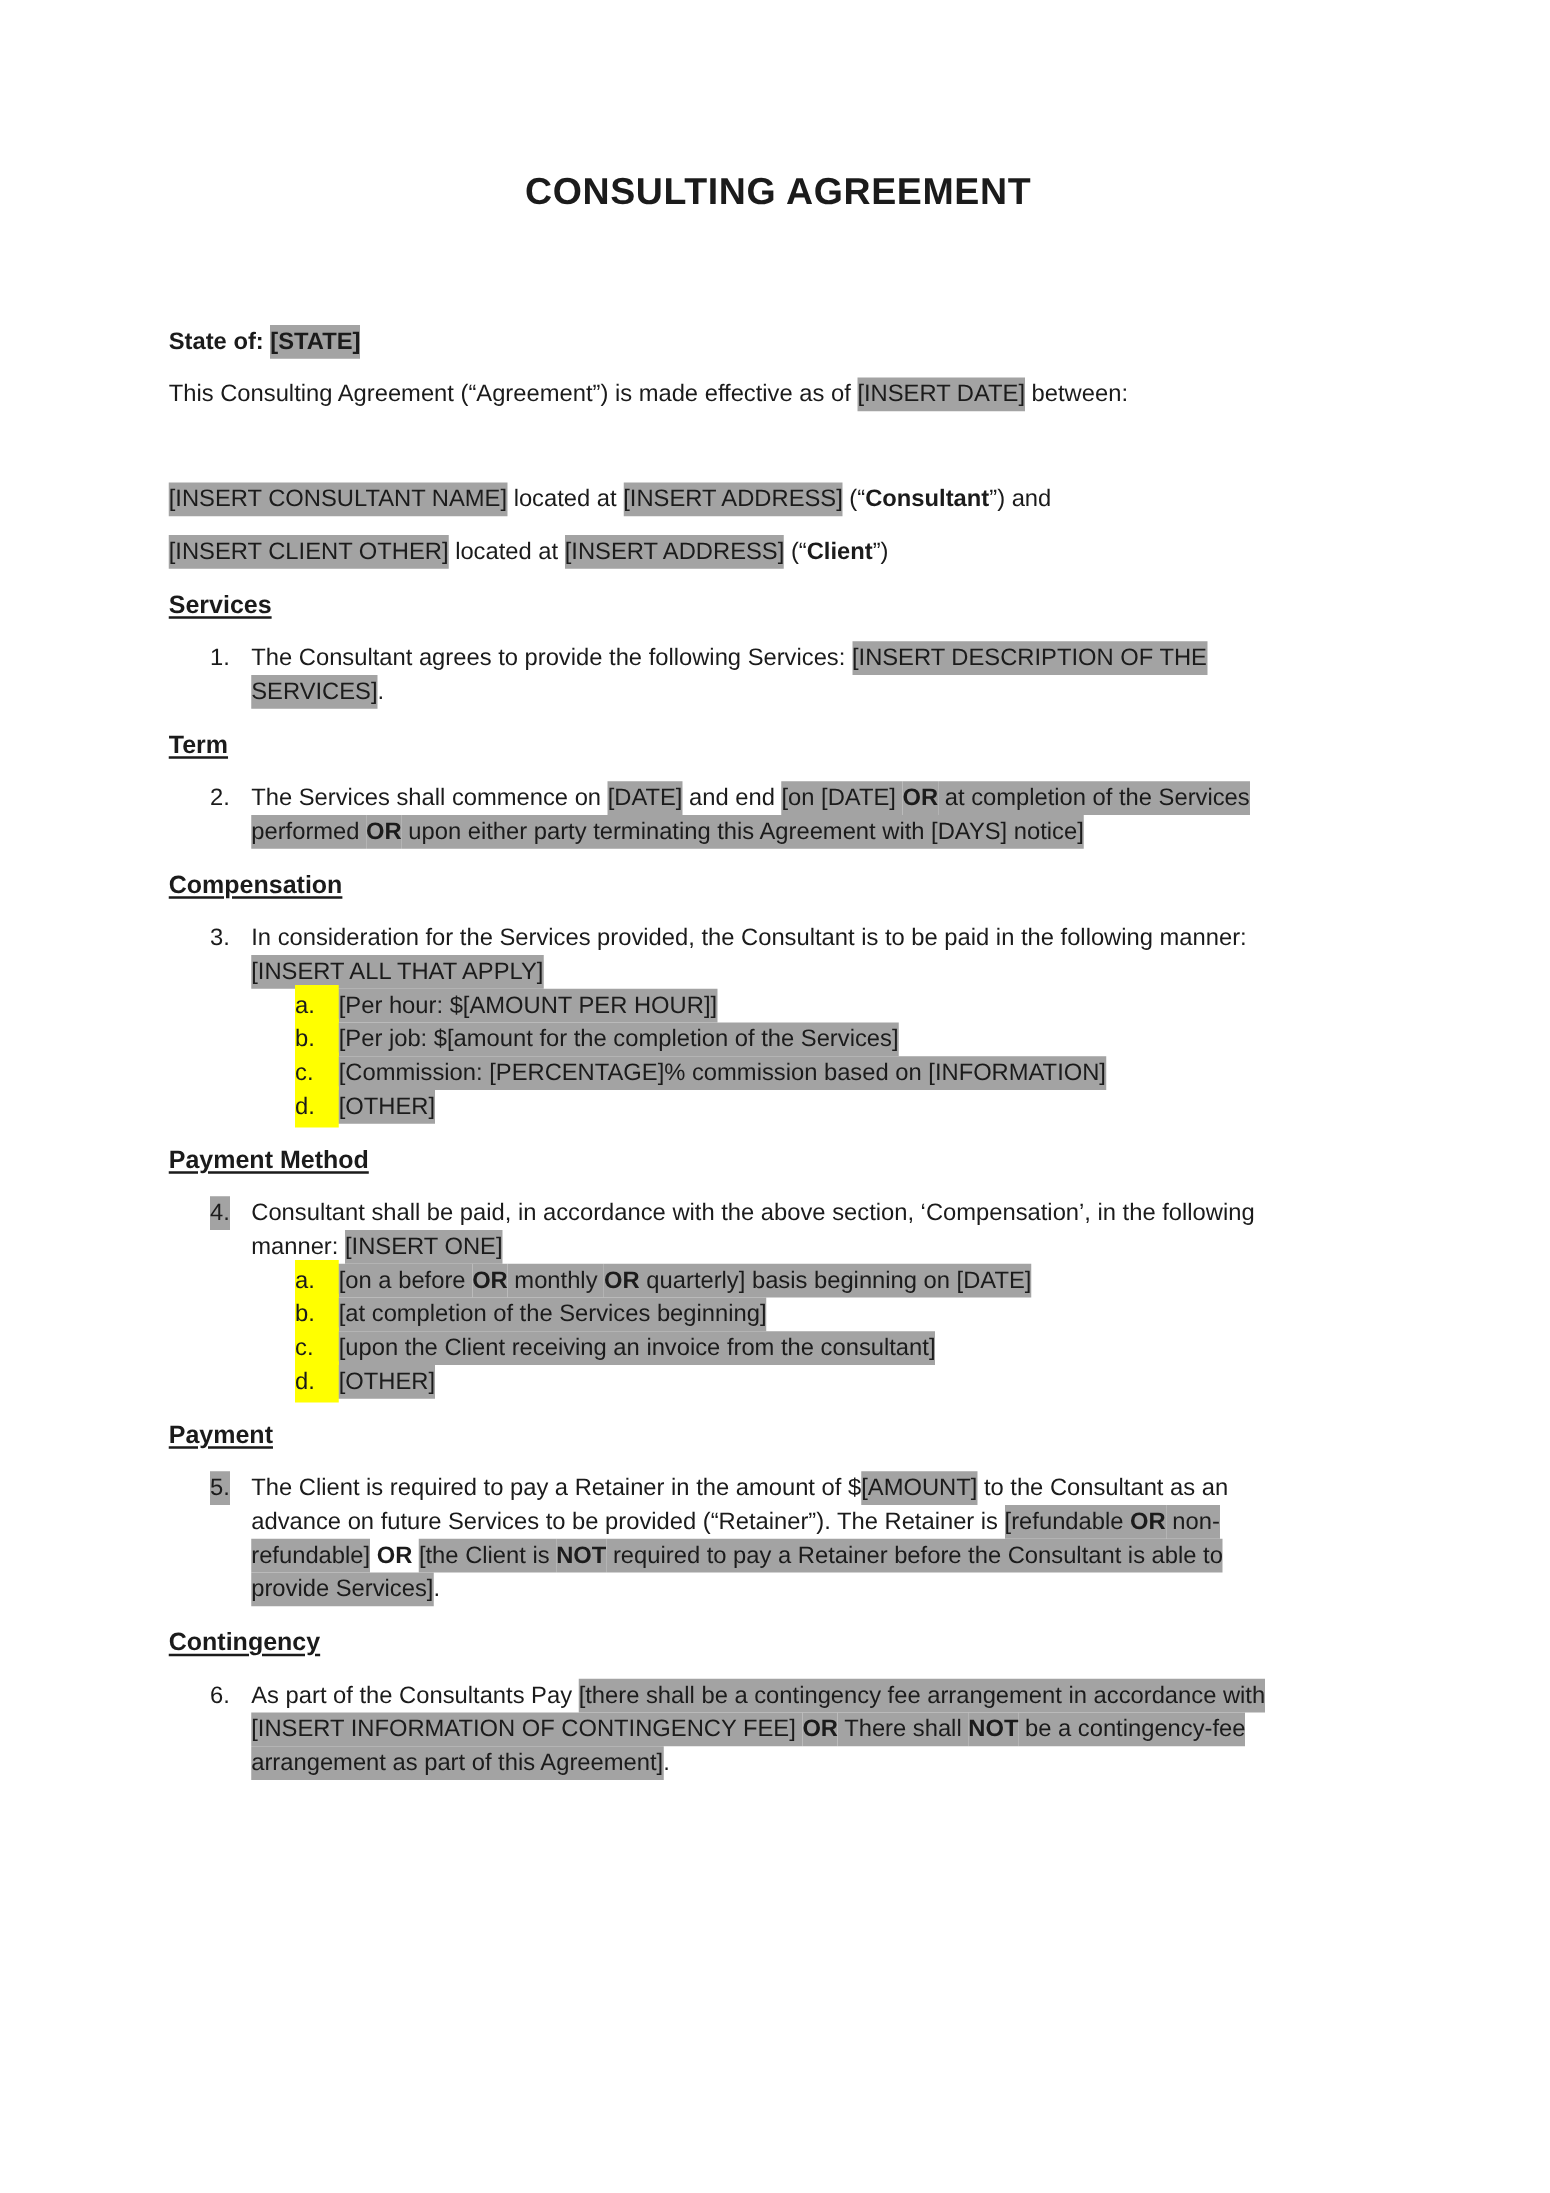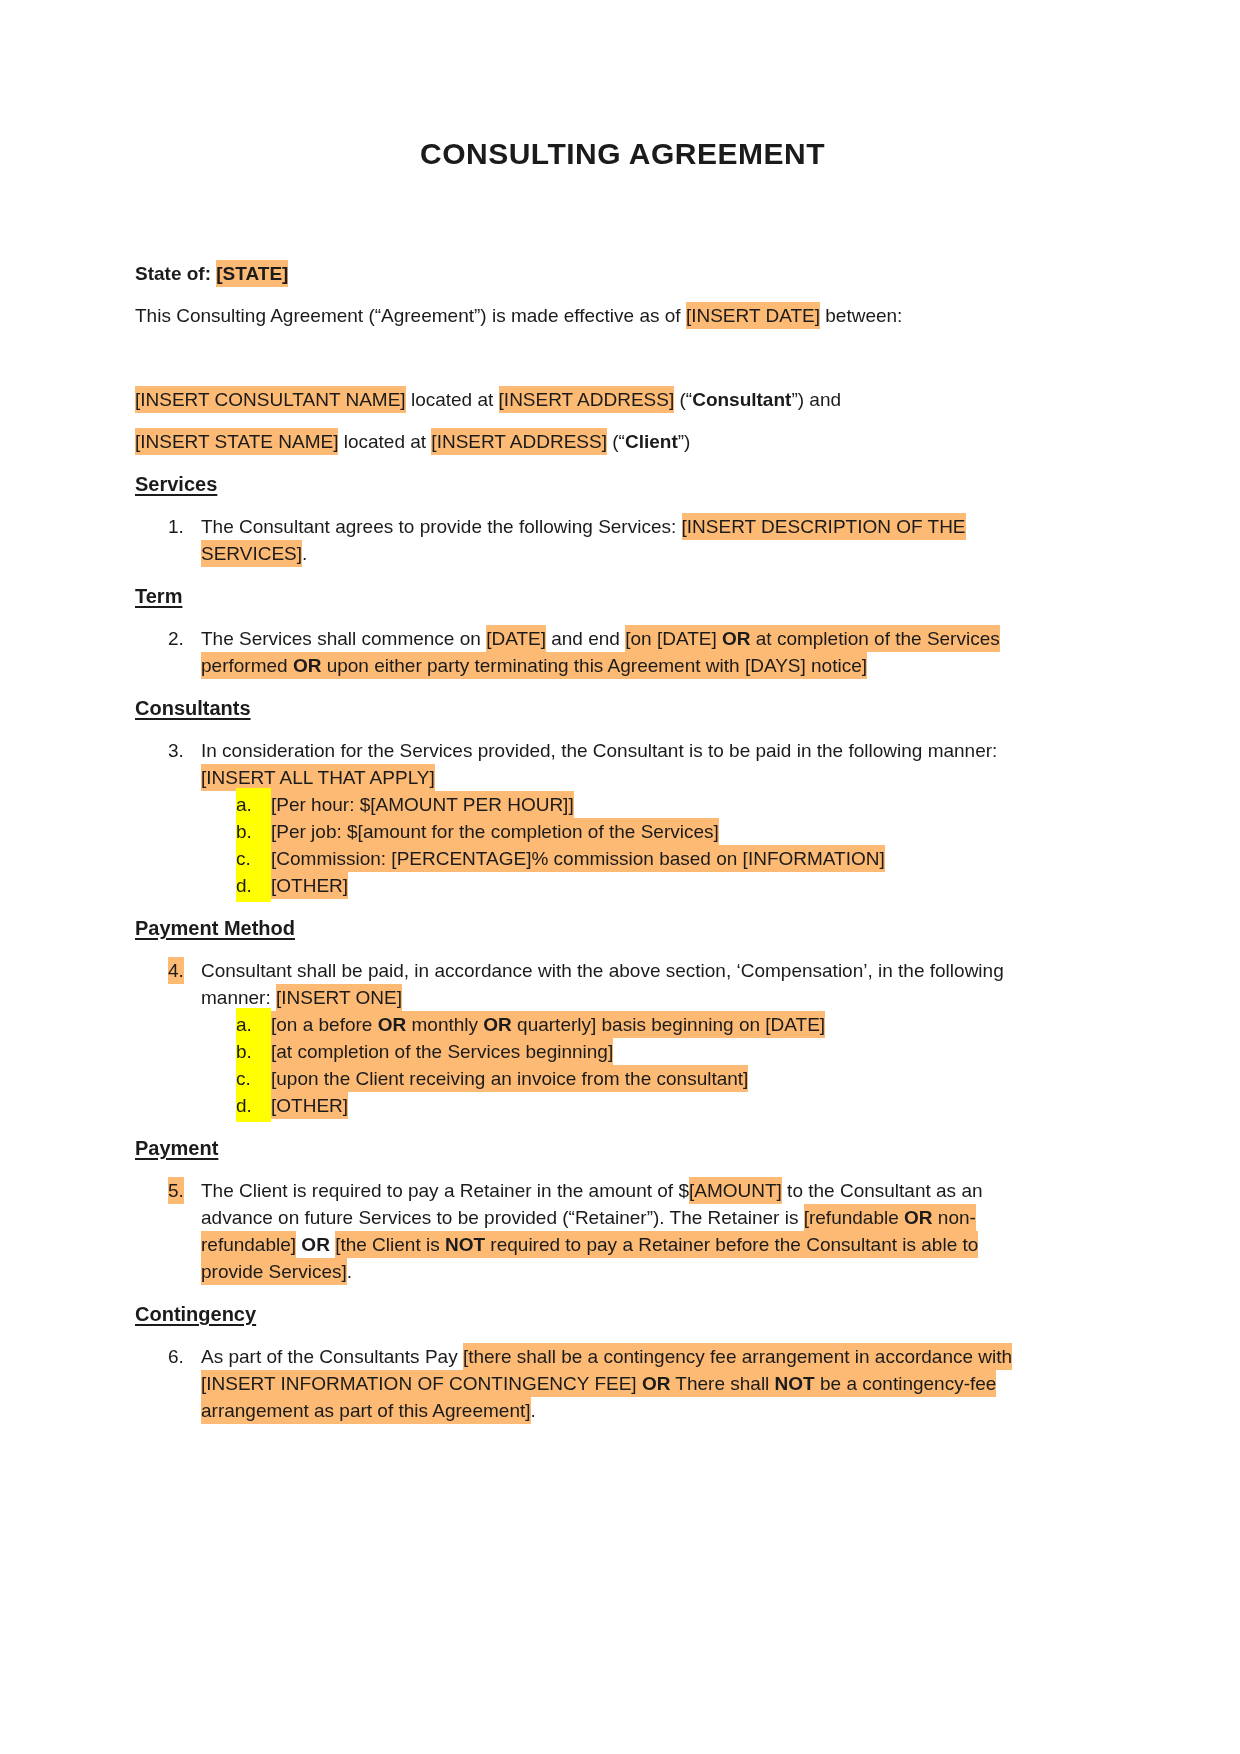--- a/index.html
+++ b/index.html
@@ -51,53 +51,53 @@
     line-height: 27px;
     margin: 0 0 15px 0;
   }
   .doc-item.tight { margin-bottom: 0; }
   .doc-item.lvl1 > .marker { flex: 0 0 33px; margin-left: 33px; }
   .doc-item.lvl2 > .marker { flex: 0 0 35px; margin-left: 101px; }
   .doc-item.lvl2 { margin-bottom: 0; }
   .item-body { flex: 1 1 auto; }
   .seg.b { font-weight: 700; }
   .seg.hl, .hl {
-    background: #fdba74;
+    background: #a3a3a3;
     padding: 3px 0;
     box-decoration-break: clone;
     text-align: right;
     -webkit-box-decoration-break: clone;
   }
   .marker-row-hl {
     background: #ffff00;
     box-shadow: 0 3px 0 #ffff00, 0 -3px 0 #ffff00;
   }
 </style>
 </head>
 <body>
 
 <div class="doc-page">
   <div class="doc-blocks">
       <h1 class="doc-title">CONSULTING AGREEMENT</h1>
       <div class="doc-para"><span class="seg b">State of: </span><span class="seg hl b">[STATE]</span></div>
       <div class="doc-para"><span class="seg">This Consulting Agreement (“Agreement”) is made effective as of </span><span class="seg hl">[INSERT DATE]</span><span class="seg"> between:</span></div>
       <div class="doc-spacer"></div>
       <div class="doc-para"><span class="seg hl">[INSERT CONSULTANT NAME]</span><span class="seg"> located at </span><span class="seg hl">[INSERT ADDRESS]</span><span class="seg"> (“</span><span class="seg b">Consultant</span><span class="seg">”) and</span></div>
-      <div class="doc-para"><span class="seg hl">[INSERT STATE NAME]</span><span class="seg"> located at </span><span class="seg hl">[INSERT ADDRESS]</span><span class="seg"> (“</span><span class="seg b">Client</span><span class="seg">”)</span></div>
+      <div class="doc-para"><span class="seg hl">[INSERT CLIENT OTHER]</span><span class="seg"> located at </span><span class="seg hl">[INSERT ADDRESS]</span><span class="seg"> (“</span><span class="seg b">Client</span><span class="seg">”)</span></div>
       <div class="doc-heading"><span class="hu">Services</span></div>
       <div class="doc-item lvl1">
         <span class="marker">1.</span>
         <span class="item-body"><span class="seg">The Consultant agrees to provide the following Services: </span><span class="seg hl">[INSERT DESCRIPTION OF THE SERVICES]</span><span class="seg">.</span></span>
       </div>
       <div class="doc-heading"><span class="hu">Term</span></div>
       <div class="doc-item lvl1">
         <span class="marker">2.</span>
         <span class="item-body"><span class="seg">The Services shall commence on </span><span class="seg hl">[DATE]</span><span class="seg"> and end </span><span class="seg hl">[on [DATE] </span><span class="seg hl b">OR</span><span class="seg hl"> at completion of the Services performed </span><span class="seg hl b">OR</span><span class="seg hl"> upon either party terminating this Agreement with [DAYS] notice]</span></span>
       </div>
-      <div class="doc-heading"><span class="hu">Consultants</span></div>
+      <div class="doc-heading"><span class="hu">Compensation</span></div>
       <div class="doc-item lvl1 tight">
         <span class="marker">3.</span>
         <span class="item-body"><span class="seg">In consideration for the Services provided, the Consultant is to be paid in the following manner: </span><span class="seg hl">[INSERT ALL THAT APPLY]</span></span>
       </div>
       <div class="doc-item lvl2">
         <span class="marker marker-row-hl">a.</span>
         <span class="item-body"><span class="seg hl">[Per hour: $[AMOUNT PER HOUR]]</span></span>
       </div>
       <div class="doc-item lvl2">
         <span class="marker marker-row-hl">b.</span>

